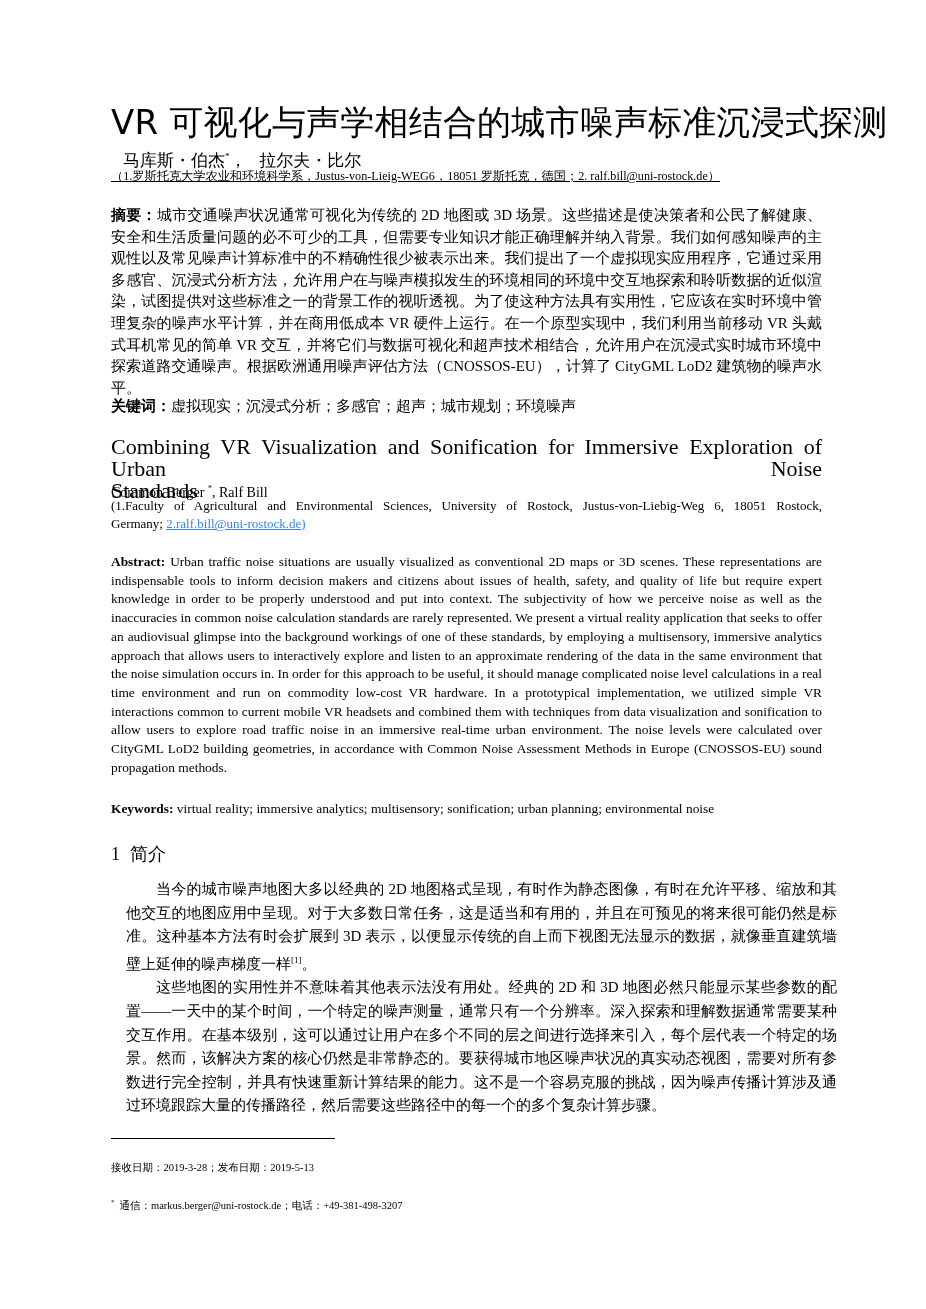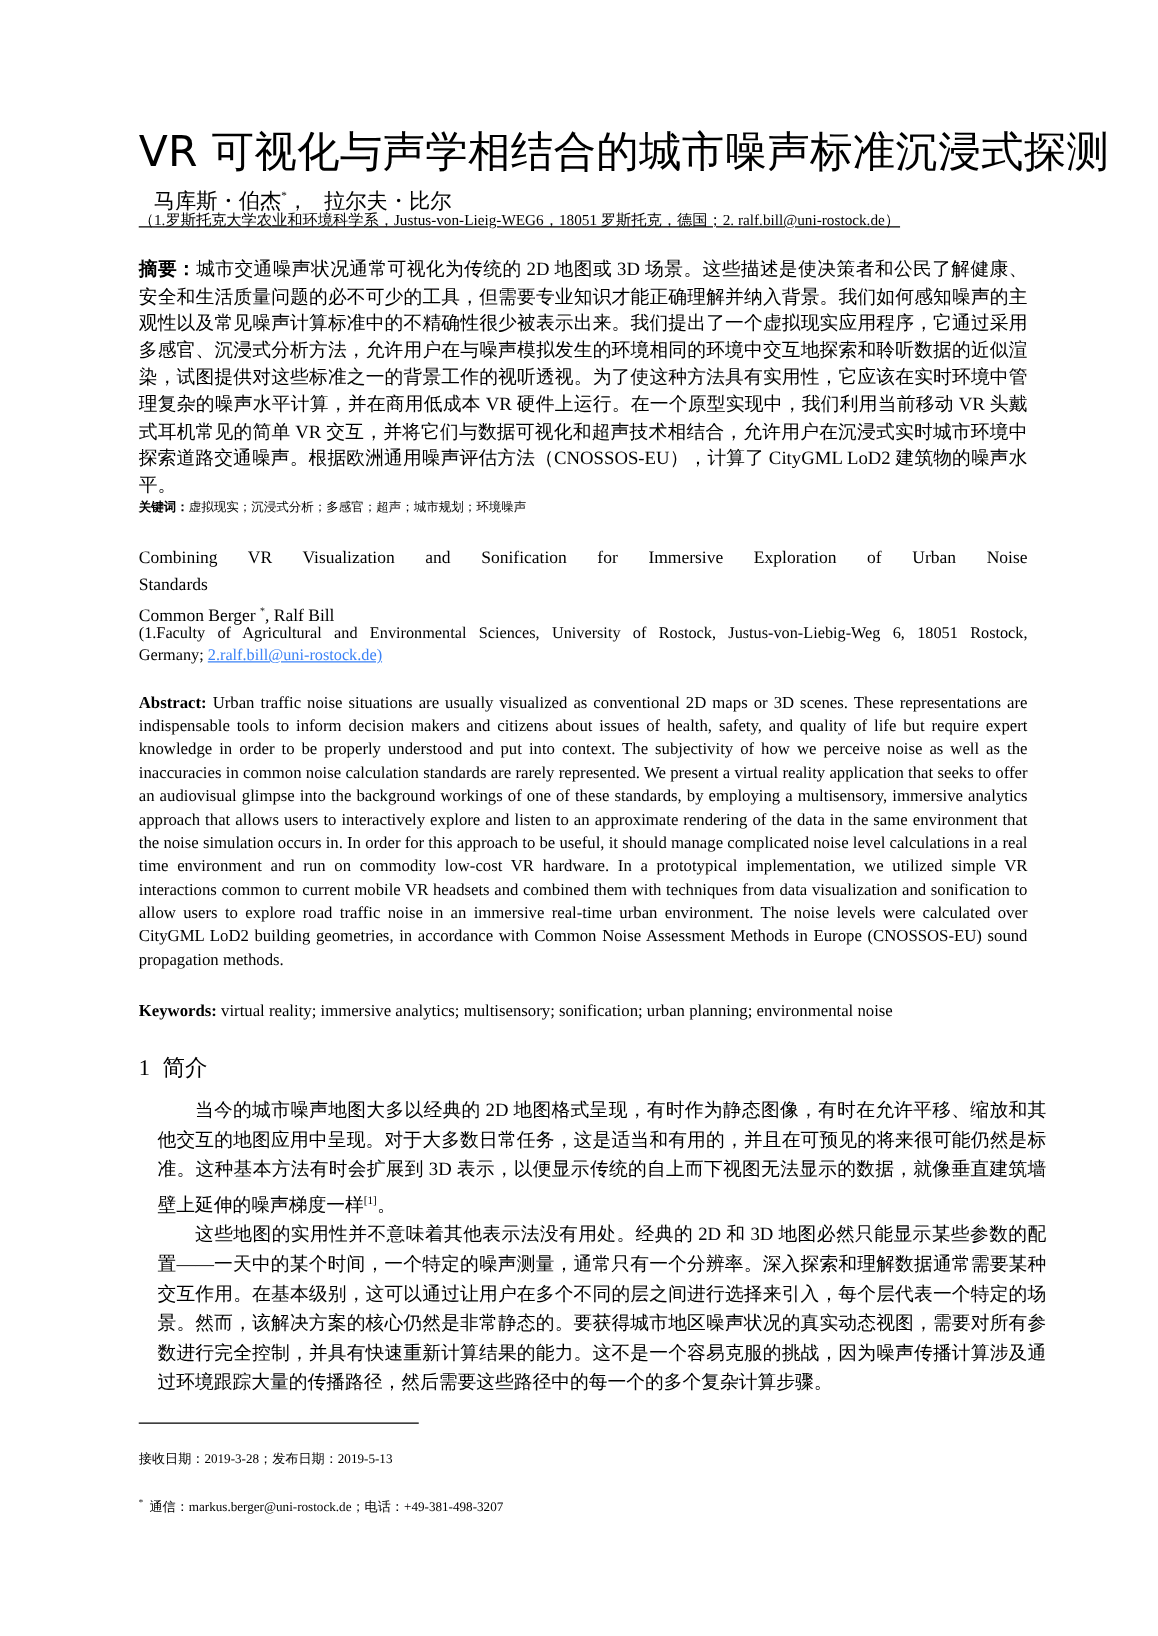--- a/index.html
+++ b/index.html
@@ -8,24 +8,24 @@
     .serif { font-family: "Liberation Serif", "DejaVu Serif", serif; }
     .sans { font-family: "DejaVu Sans", "Liberation Sans", sans-serif; }
 
     .title-cn { position: absolute; top: 104px; left: 0; font-size: 34px; line-height: 36px; white-space: nowrap; letter-spacing: 0.2px; }
     .authors-cn { position: absolute; top: 145px; left: 0; font-size: 17px; line-height: 22px; white-space: nowrap; margin-left: 12px; }
     .authors-cn sup { font-size: 9px; vertical-align: 7px; }
     .affil-cn { position: absolute; top: 168px; left: 0; font-size: 12.2px; line-height: 16px; white-space: nowrap; text-decoration: underline; }
 
     .abs-cn { position: absolute; top: 205px; left: 0; width: 711px; font-size: 15px; line-height: 21.6px; text-align: justify; }
     .abs-cn .lbl { font-weight: bold; }
-    .kw-cn { position: absolute; top: 396px; left: 0; font-size: 10px; line-height: 21px; white-space: nowrap; text-align: center; }
+    .kw-cn { position: absolute; top: 396px; left: 0; font-size: 15px; line-height: 21px; white-space: nowrap; text-align: center; }
     .kw-cn .lbl { font-weight: bold; }
 
-    .title-en { position: absolute; top: 436px; left: 0; width: 711px; font-size: 14px; line-height: 22px; text-align: justify; text-align-last: left; }
+    .title-en { position: absolute; top: 436px; left: 0; width: 711px; font-size: 22px; line-height: 22px; text-align: justify; text-align-last: left; }
     .title-en .l1 { display: block; text-align: justify; text-align-last: justify; }
     .authors-en { position: absolute; top: 480px; left: 0; font-size: 14px; line-height: 18px; white-space: nowrap; }
     .authors-en sup { font-size: 8px; vertical-align: 6px; }
     .affil-en { position: absolute; top: 497px; left: 0; width: 711px; font-size: 13px; line-height: 18px; }
     .affil-en .l1 { display: block; text-align: justify; text-align-last: justify; }
     .affil-en a { color: #3b82f6; text-decoration: underline; }
 
     .abs-en { position: absolute; top: 553px; left: 0; width: 711px; font-size: 13.4px; line-height: 18.7px; text-align: justify; }
     .abs-en .lbl { font-weight: bold; }
     .kw-en { position: absolute; top: 800px; left: 0; font-size: 13.4px; line-height: 18px; white-space: nowrap; }

